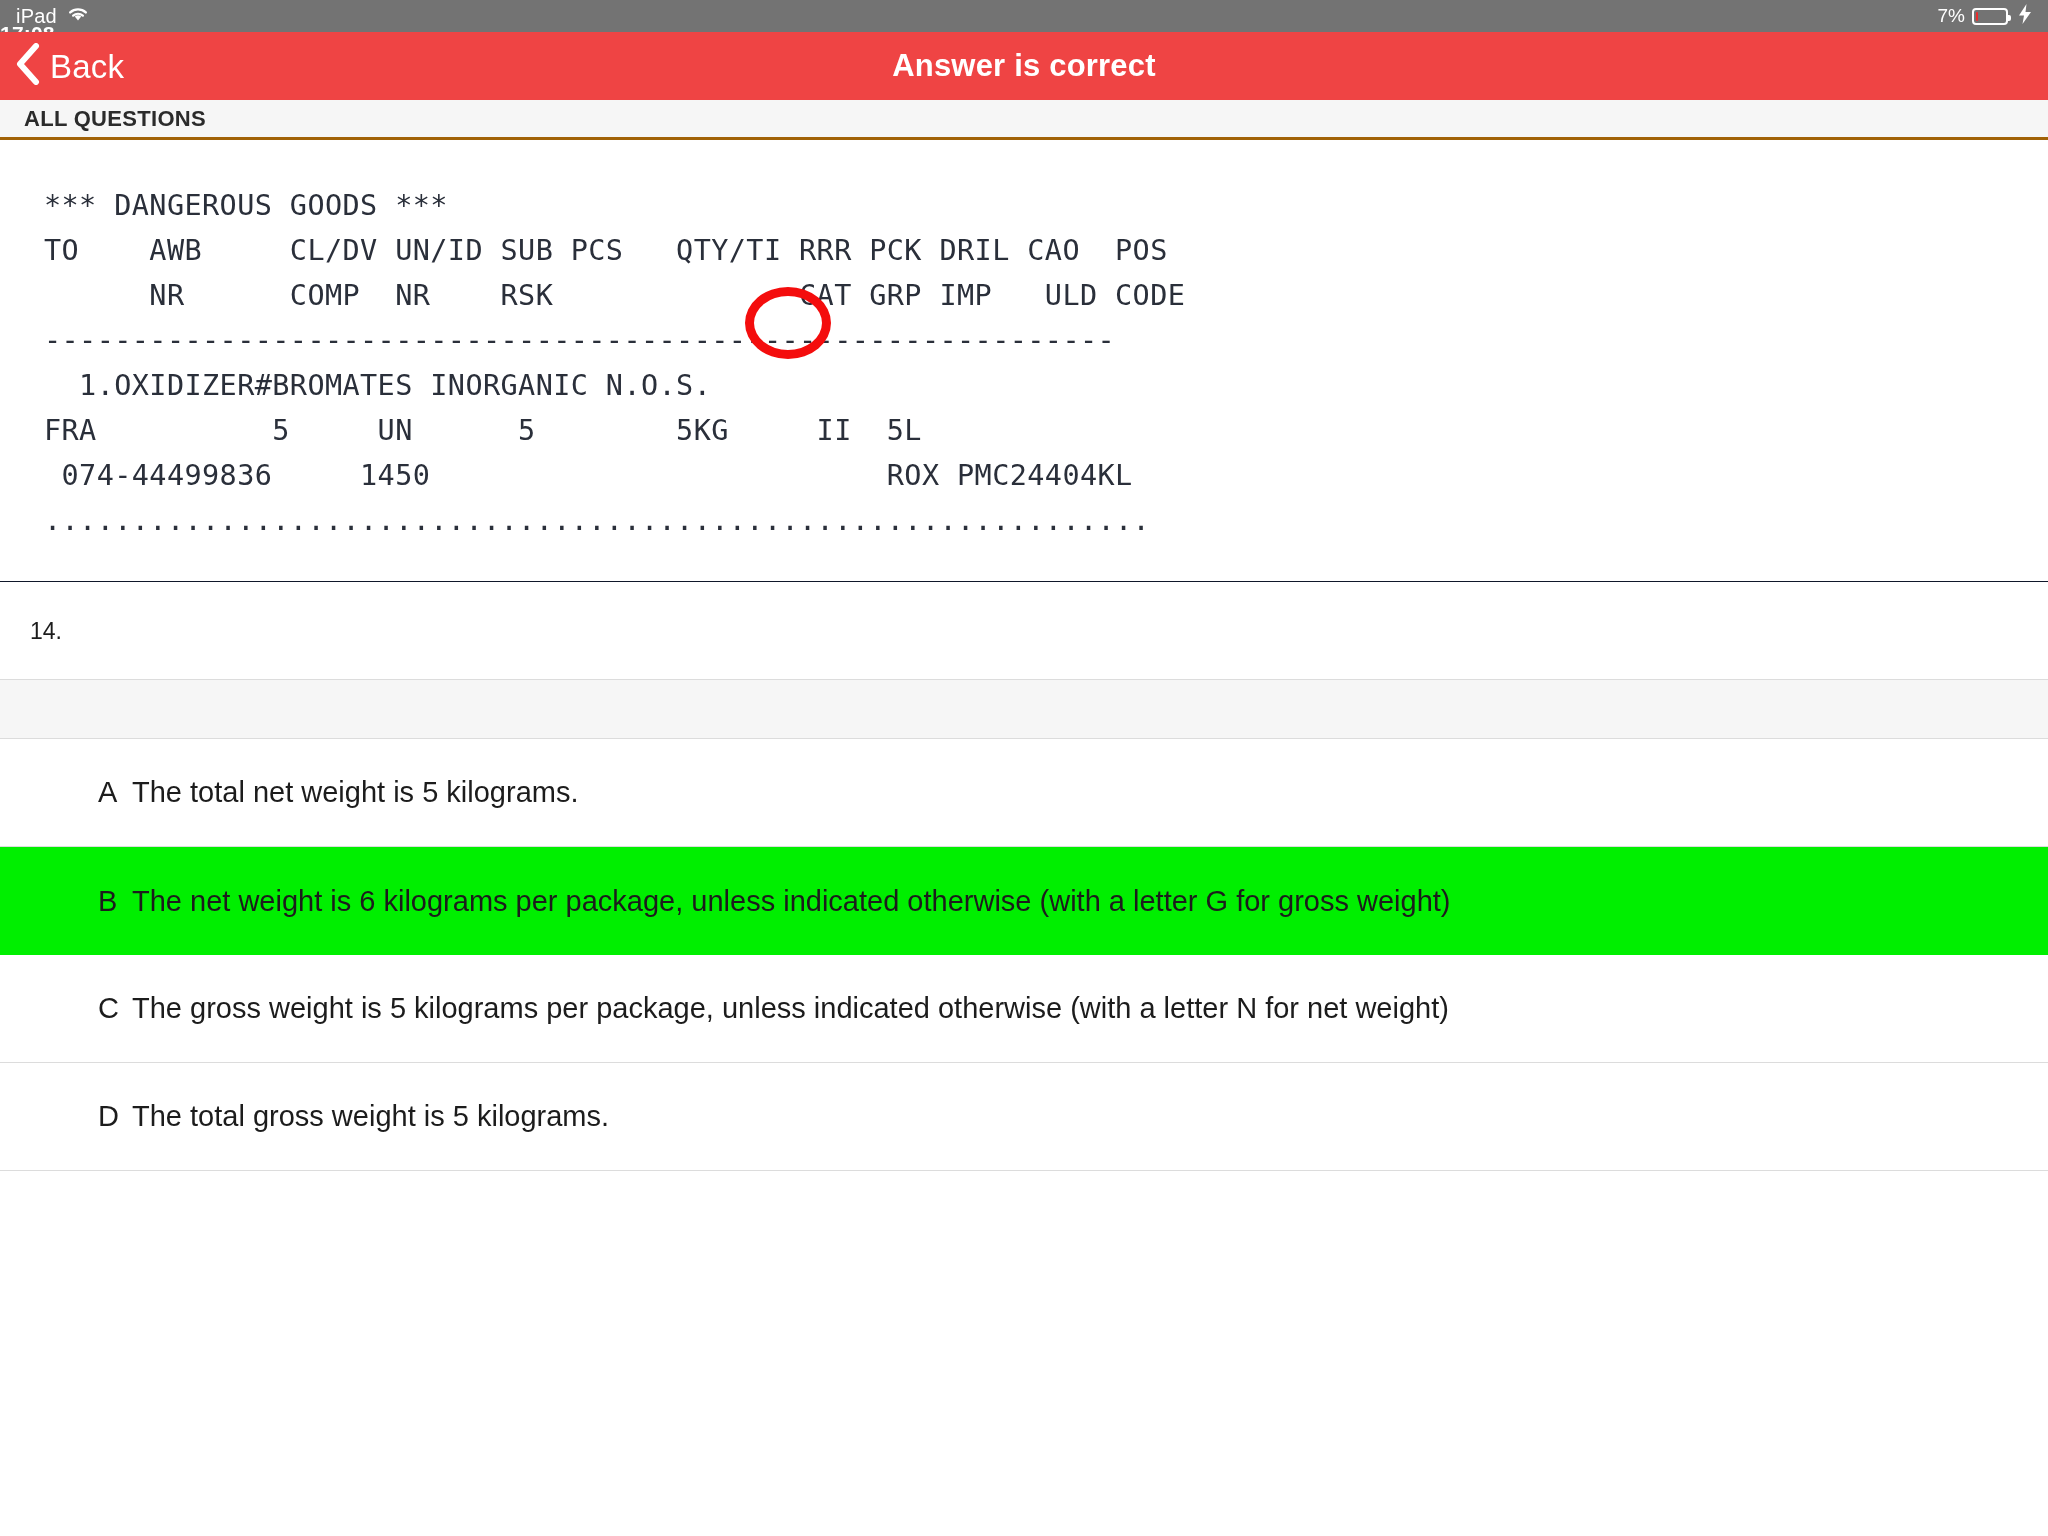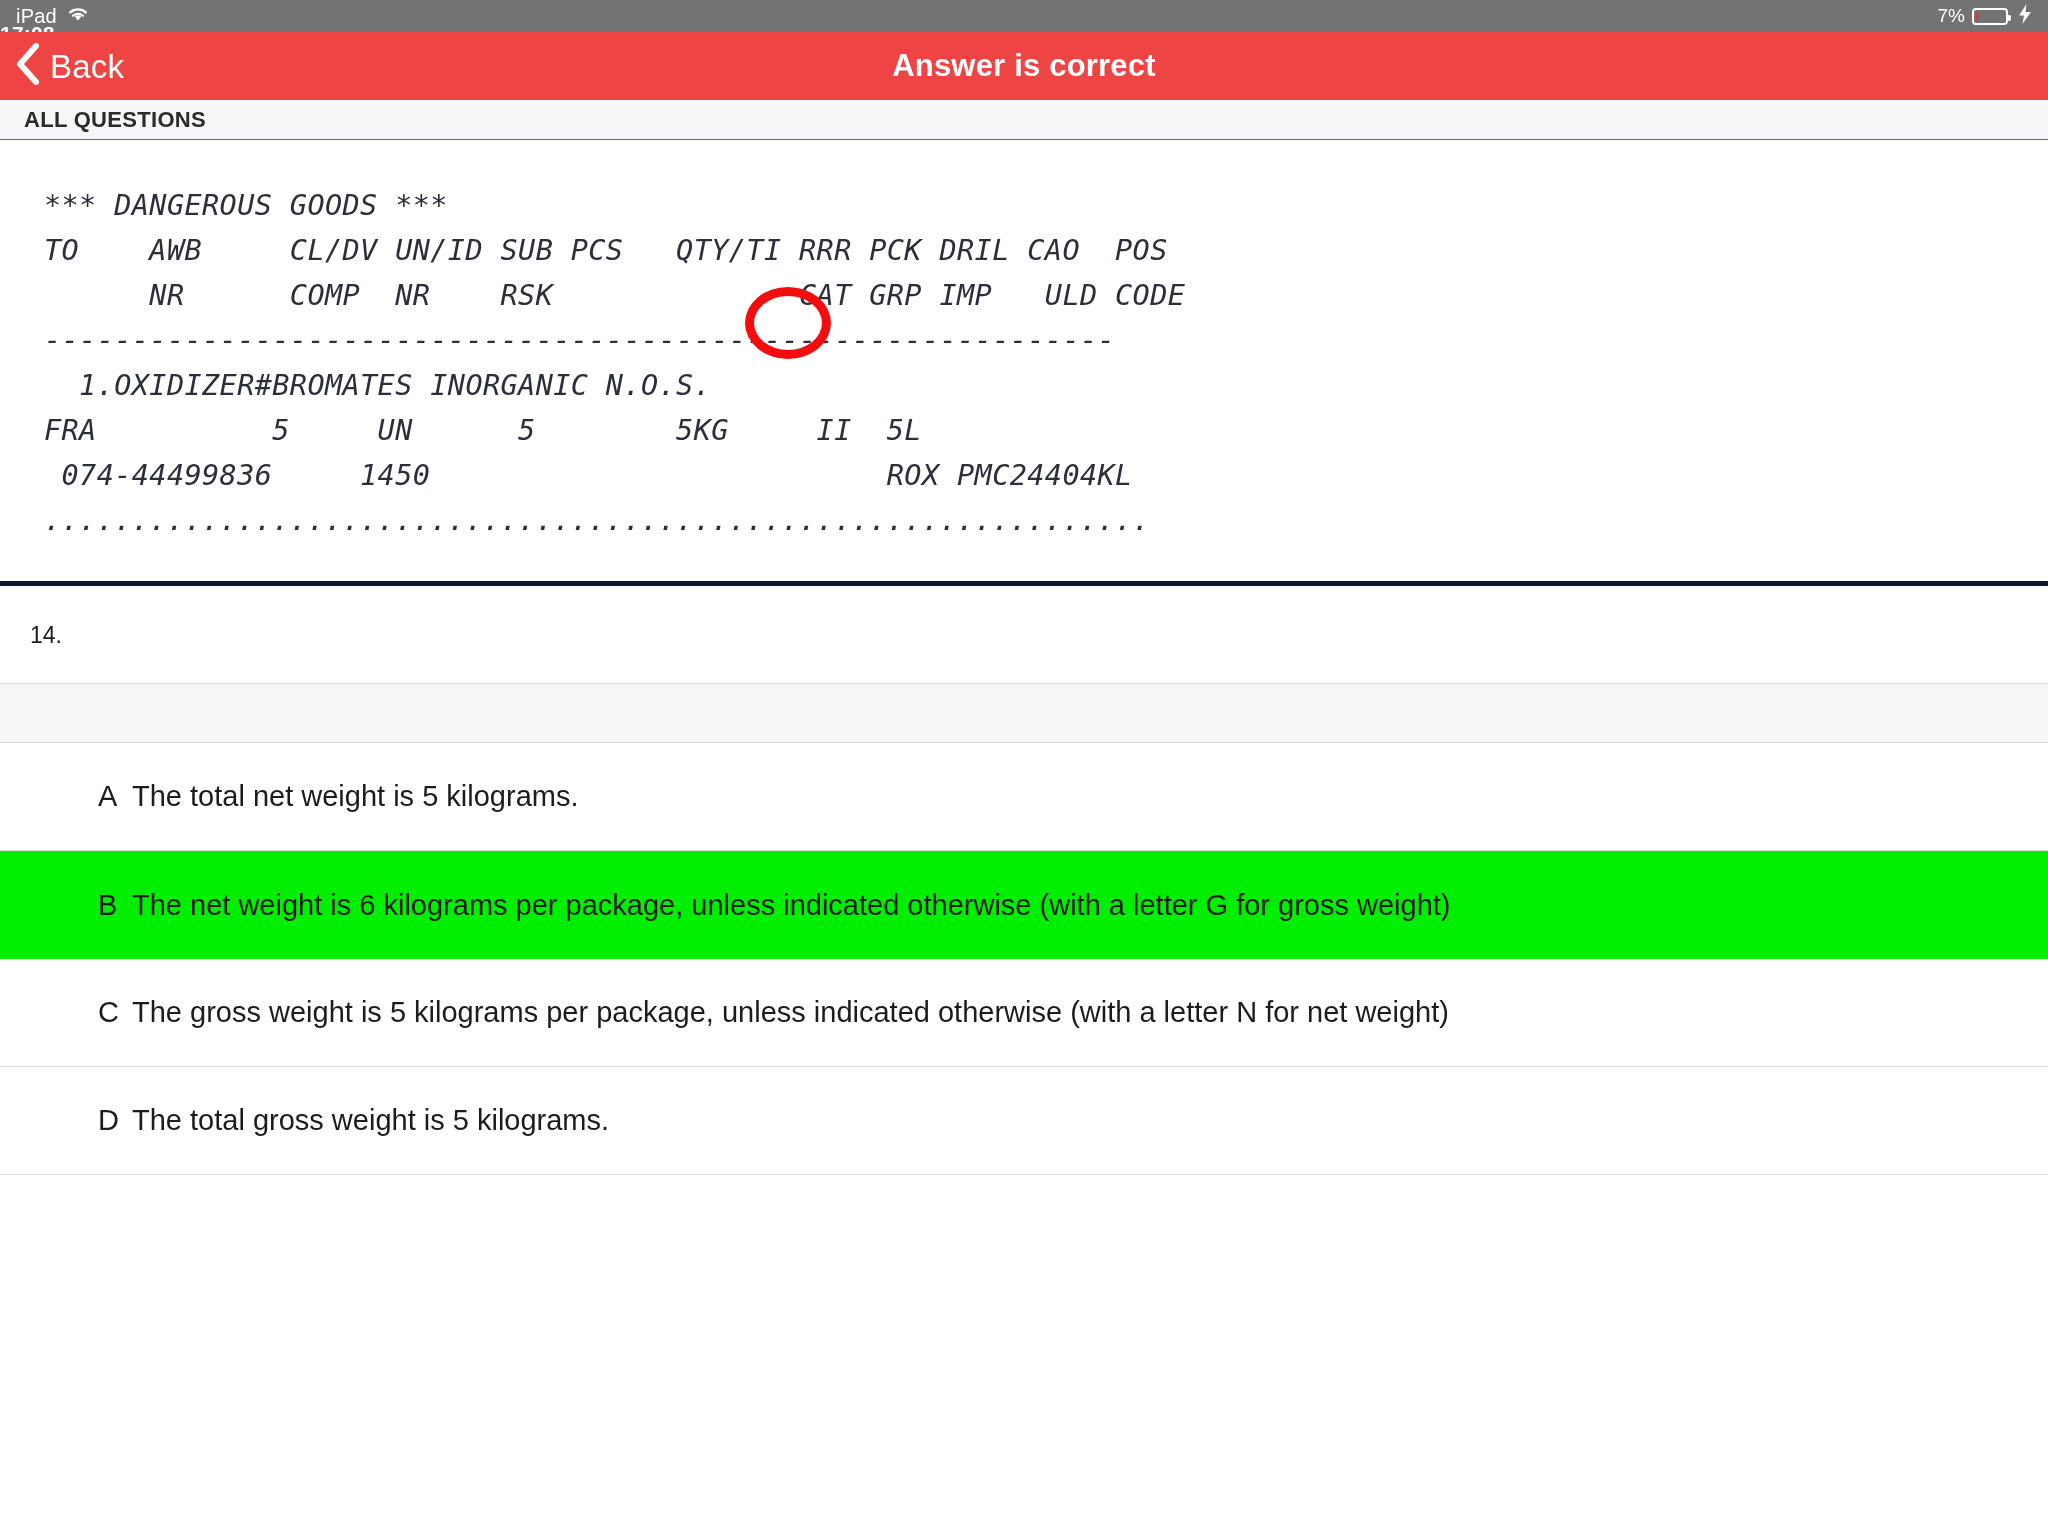--- a/index.html
+++ b/index.html
@@ -114,40 +114,39 @@
     color: #ffffff;
     font-size: 31px;
     font-weight: bold;
     letter-spacing: 0.2px;
   }
 
   
   .section-header {
     height: 40px;
     background: #f6f6f6;
-    border-bottom: 1px solid #a16207;
+    border-bottom: 3px solid #a16207;
     display: flex;
     align-items: center;
     padding-left: 24px;
     box-sizing: border-box;
   }
   .section-header-label {
     font-size: 22px;
     font-weight: bold;
     color: #2b2b2b;
     letter-spacing: 0.3px;
   }
 
   
   .notoc-wrap {
     position: relative;
     padding: 14px 0 10px 0;
     background: #ffffff;
-    border-bottom: 5px solid #0f172a;
-    font-style: italic;
+    border-bottom: 1px solid #0f172a;
   }
   .notoc {
     font-family: "DejaVu Sans Mono", "Liberation Mono", monospace;
     font-size: 28.5px;
     line-height: 45px;
     color: #2a2f3a;
     white-space: pre;
     padding-left: 44px;
     letter-spacing: 0.4px;
   }

